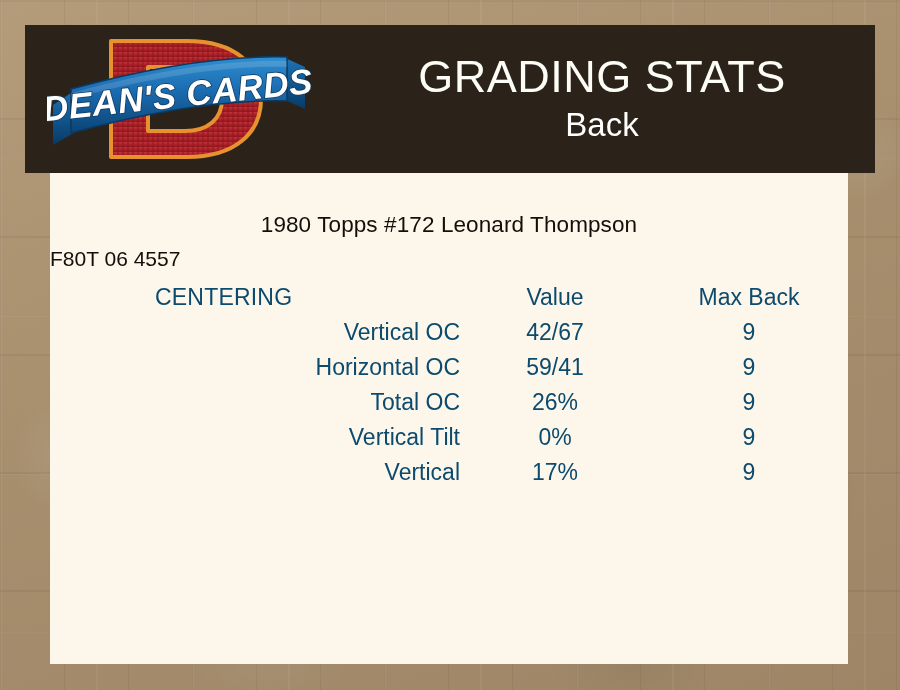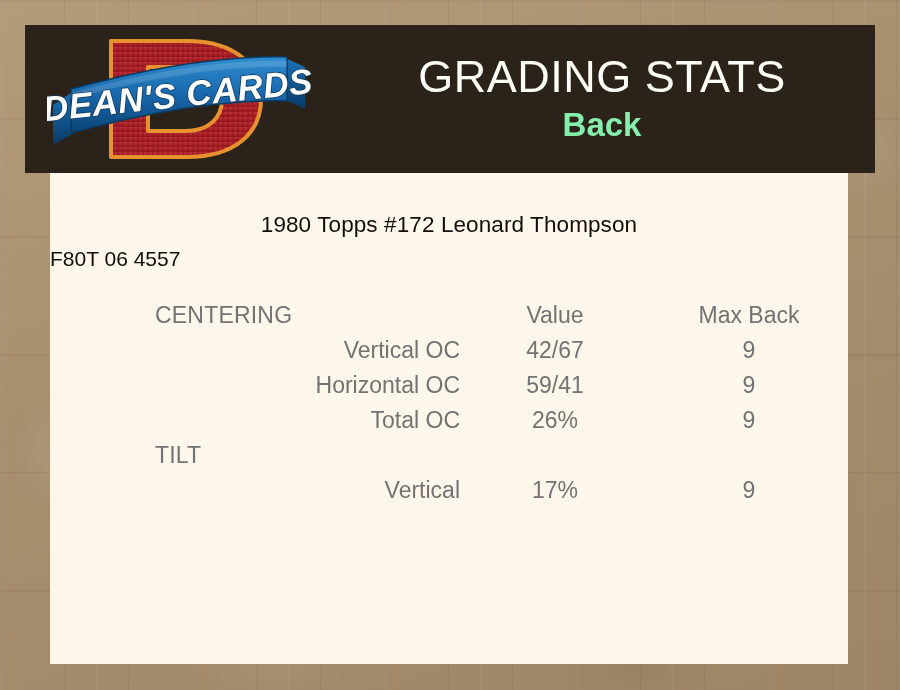--- a/index.html
+++ b/index.html
@@ -77,24 +77,24 @@
     padding-right: 26px;
   }
   #grading-title {
     color: #fdfdf7;
     font-size: 45px;
     letter-spacing: 0.5px;
     line-height: 1.05;
     font-weight: 400;
   }
   #grading-subtitle {
-    color: #86efac;
+    color: #ffffff;
     font-size: 33px;
     line-height: 1.25;
-    font-weight: 700;
+    font-weight: 400;
     margin-top: 3px;
   }
 
   
   #panel {
     position: absolute;
     left: 50px;
     top: 173px;
     width: 798px;
     height: 491px;
@@ -112,24 +112,24 @@
   }
   #card-serial {
     color: #120f0a;
     font-size: 21px;
     font-weight: normal;
     margin-top: 9px;
   }
 
   
   #stats {
-    margin-top: 31px;
+    margin-top: 13px;
     width: 100%;
     border-collapse: collapse;
-    color: #737373;
+    color: #0c4a6e;
   }
   #stats col.c-label { width: 410px; }
   #stats col.c-value { width: 190px; }
   #stats col.c-grade { width: 198px; }
 
   #stats th, #stats td {
     padding: 0;
     font-weight: normal;
     vertical-align: baseline;
   }
@@ -244,24 +244,24 @@
         <td class="r-label">Horizontal OC</td>
         <td class="r-value">59/41</td>
         <td class="r-grade">9</td>
       </tr>
       <tr class="data-row">
         <td class="r-label">Total OC</td>
         <td class="r-value">26%</td>
         <td class="r-grade">9</td>
       </tr>
 
-      <tr class="section-row">
-        <td>TILT</td>
-        <td></td>
-        <td></td>
+      <tr class="data-row">
+        <td class="r-label">Vertical Tilt</td>
+        <td class="r-value">0%</td>
+        <td class="r-grade">9</td>
       </tr>
 
       <tr class="data-row">
         <td class="r-label">Vertical</td>
         <td class="r-value">17%</td>
         <td class="r-grade">9</td>
       </tr>
     </tbody>
   </table>
 

